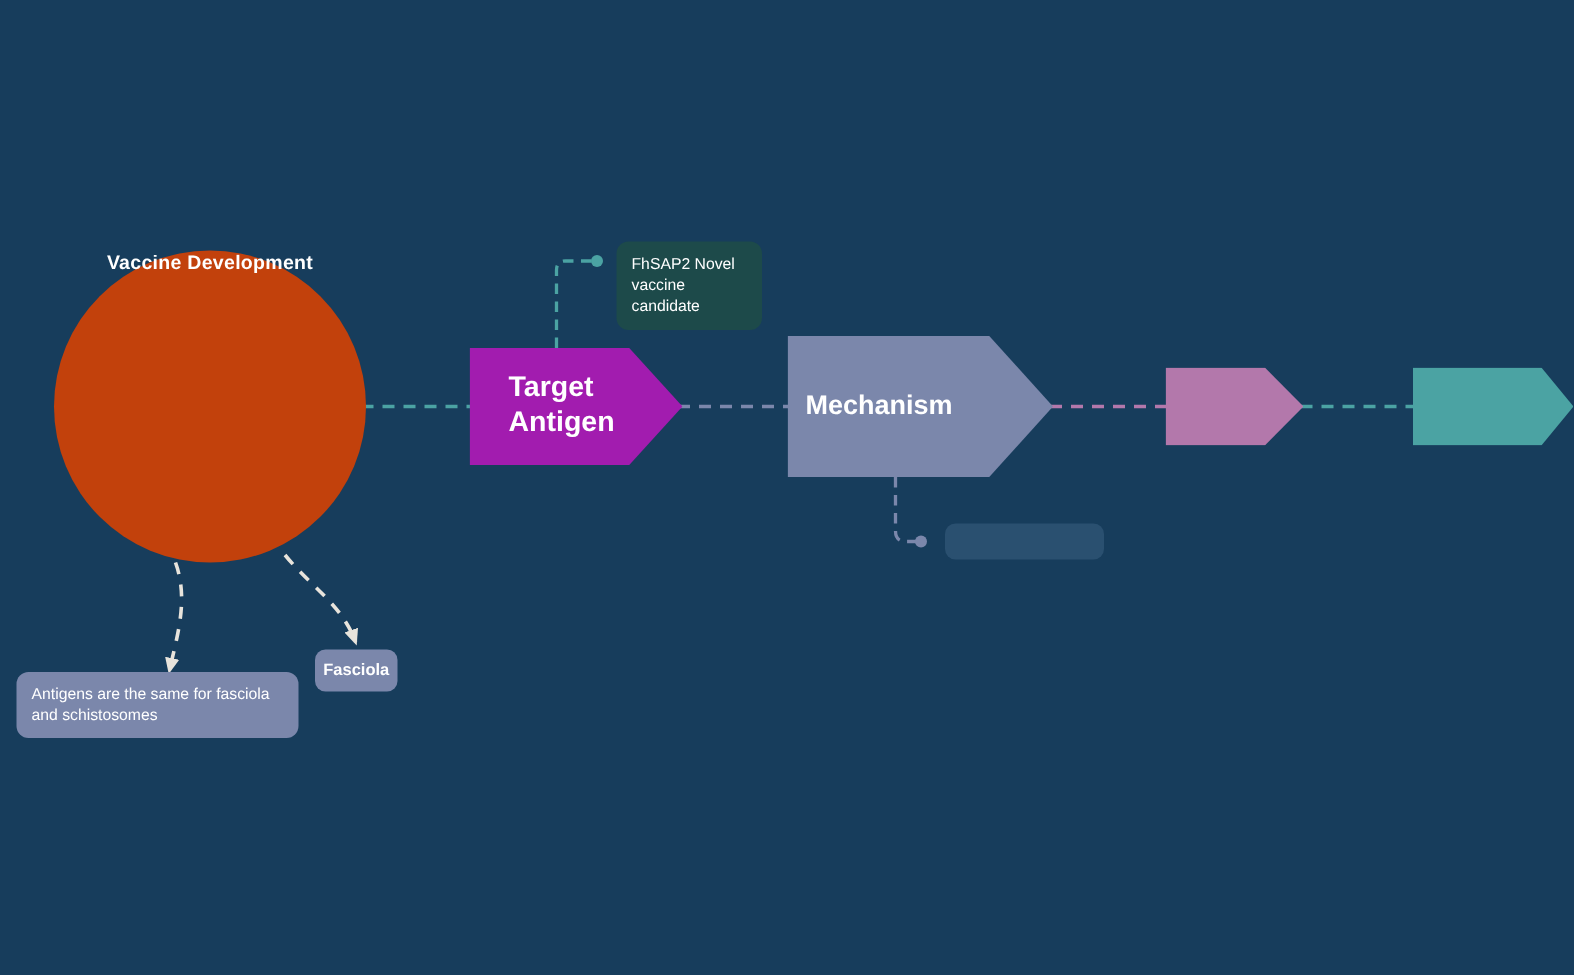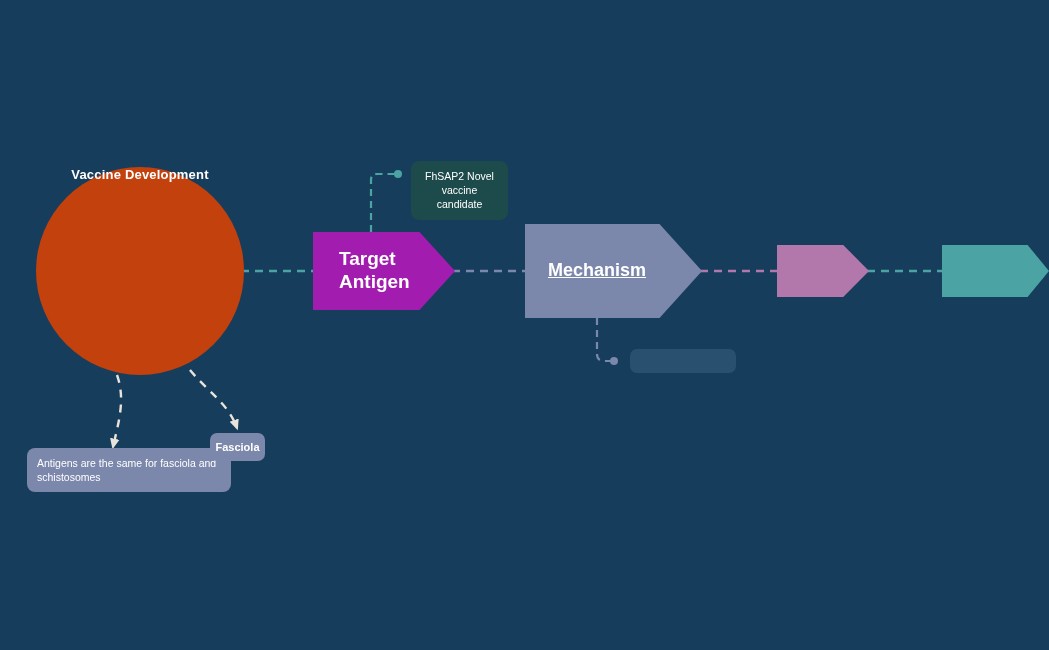--- a/index.html
+++ b/index.html
@@ -75,21 +75,21 @@
   #chev-target .node-label { font-size: 19px; }
 
   #chev-mech {
     left: 525px;
     top: 224px;
     width: 177px;
     height: 94px;
     background: #7b87ab;
     clip-path: polygon(0 0, 76% 0, 100% 50%, 76% 100%, 0 100%);
   }
-  #chev-mech .node-label { font-size: 18px; padding-left: 23px; text-decoration: underline; }
+  #chev-mech .node-label { font-size: 18px; padding-left: 12px; }
 
   #chev-pink {
     left: 777px;
     top: 245px;
     width: 92px;
     height: 52px;
     background: #b378ab;
     clip-path: polygon(0 0, 72% 0, 100% 50%, 72% 100%, 0 100%);
   }
 
@@ -109,26 +109,25 @@
     color: #ffffff;
     font-size: 10.5px;
     line-height: 1.35;
     padding: 8px 10px;
   }
   #note-fhsap2 {
     left: 411px;
     top: 161px;
     width: 97px;
     background: #1d4a4a;
-    text-align: center;
   }
   #note-antigens {
-    left: 27px;
+    left: 11px;
     top: 448px;
-    width: 204px;
+    width: 188px;
     background: #7b87ab;
     font-size: 10.5px;
   }
   #pill-fasciola {
     position: absolute;
     left: 210px;
     top: 433px;
     width: 55px;
     height: 28px;
     border-radius: 7px;

